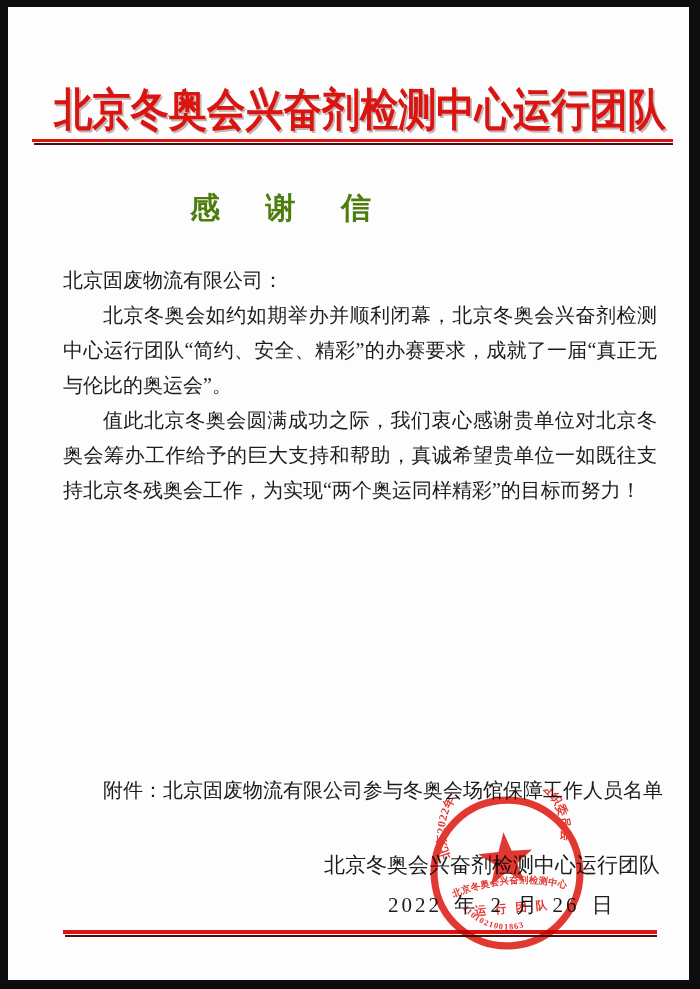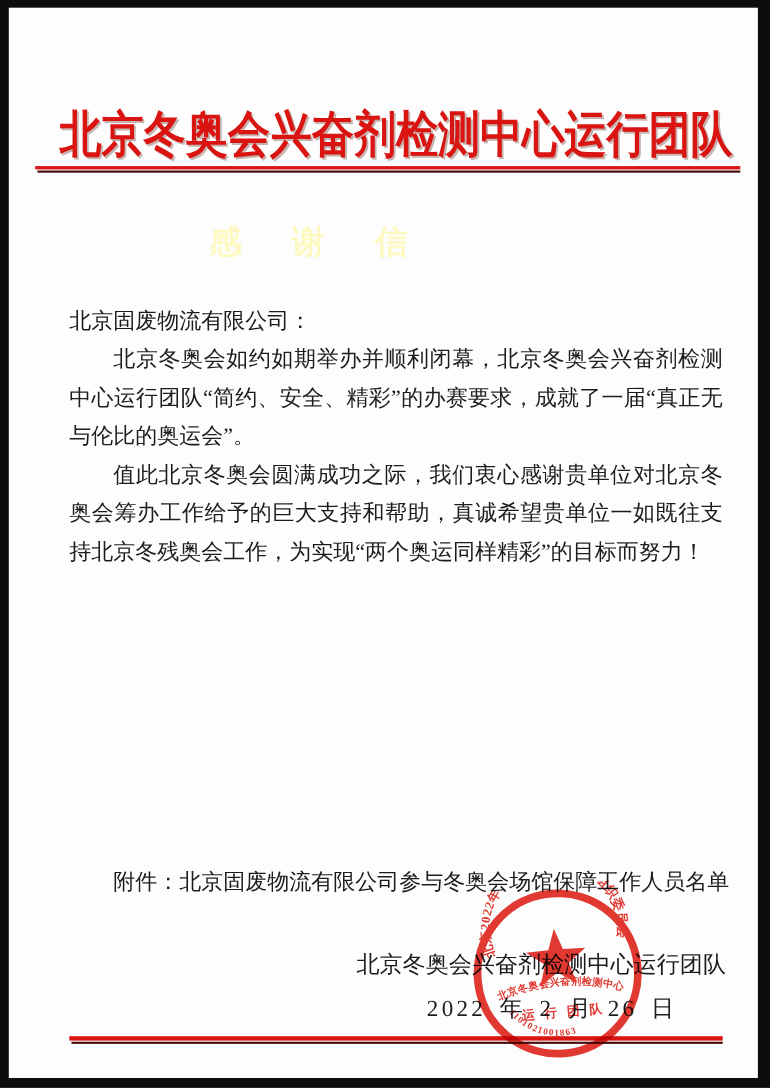--- a/index.html
+++ b/index.html
@@ -10,21 +10,21 @@
   }
   .frame{
     position:relative;width:700px;height:989px;
     background:var(--frame,#0d0d0d);
     overflow:hidden;
   }
   .page{
     position:absolute;top:7px;left:8px;right:11px;bottom:9px;
     background:var(--paper,#fdfdfd);
   }
-  .content{position:absolute;inset:0;color:var(--text,#1c1c1c);margin-top:12px;}
+  .content{position:absolute;inset:0;color:var(--text,#1c1c1c);}
 
   
   .header-title{
     position:absolute;top:80px;left:0;width:700px;
     text-align:center;white-space:nowrap;
   }
   .header-title span{
     display:inline-block;
     font-size:45px;font-weight:bold;
     color:var(--header_red,#d91411);
@@ -34,21 +34,21 @@
   }
   .rule{position:absolute;}
   .rule-top-red{top:139px;left:32px;width:641px;height:3px;background:var(--line_red,#d91411);}
   .rule-top-dark{top:143px;left:34px;width:639px;height:2px;background:#4d0e0e;}
   .rule-bottom-red{top:930px;left:63px;width:594px;height:4px;background:var(--line_red,#d91411);}
   .rule-bottom-dark{top:935px;left:65px;width:592px;height:2px;background:#4d0e0e;}
 
   .letter-title{
     position:absolute;top:188px;left:0;width:563px;margin:0;
     text-align:center;
-    font-size:30px;font-weight:bold;color:#fef9c3;
+    font-size:30px;font-weight:bold;color:#4d7c0f;
     word-spacing:34px;letter-spacing:2px;
   }
 
   .body-text{font-size:20px;line-height:35px;color:#1b1b1b;}
   .salutation{
     position:absolute;top:263px;left:63px;width:594px;
   }
   .paragraphs{
     position:absolute;top:298px;left:63px;width:594px;
   }

